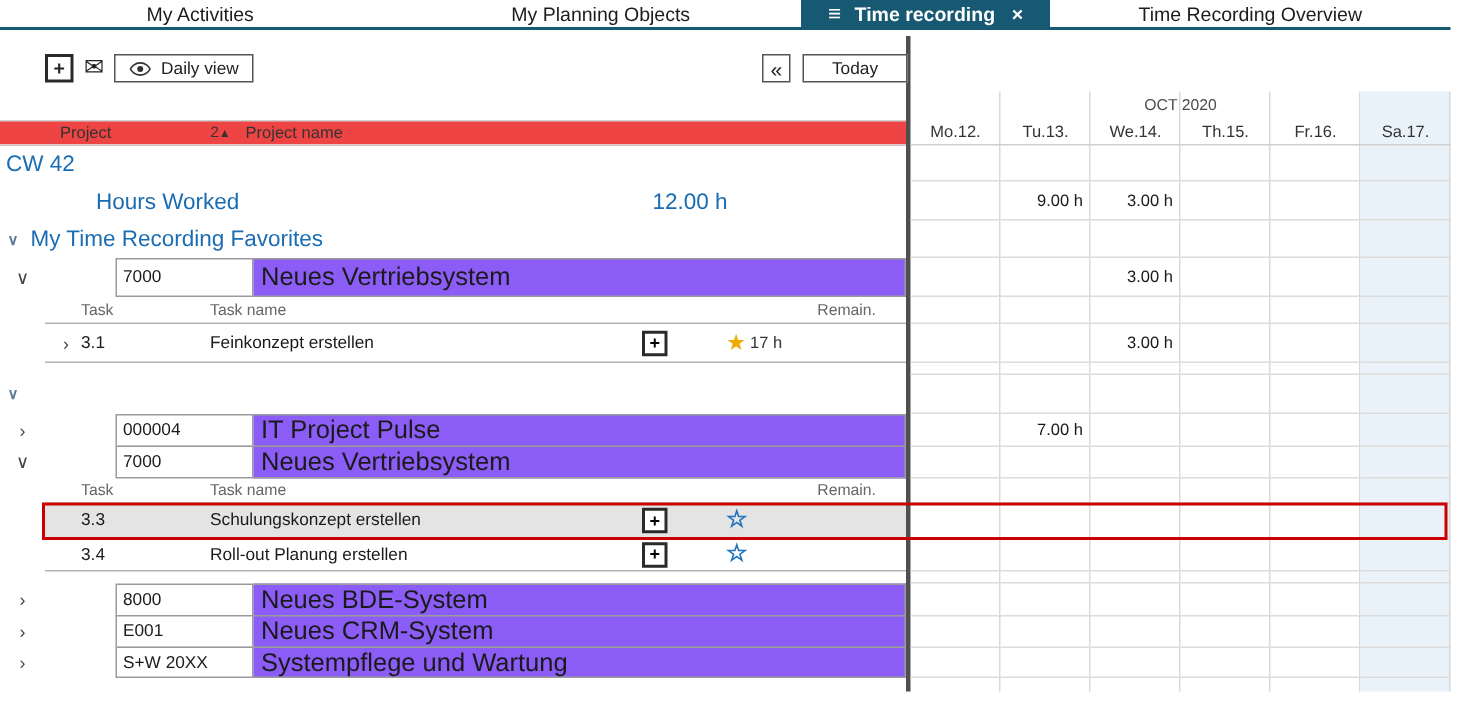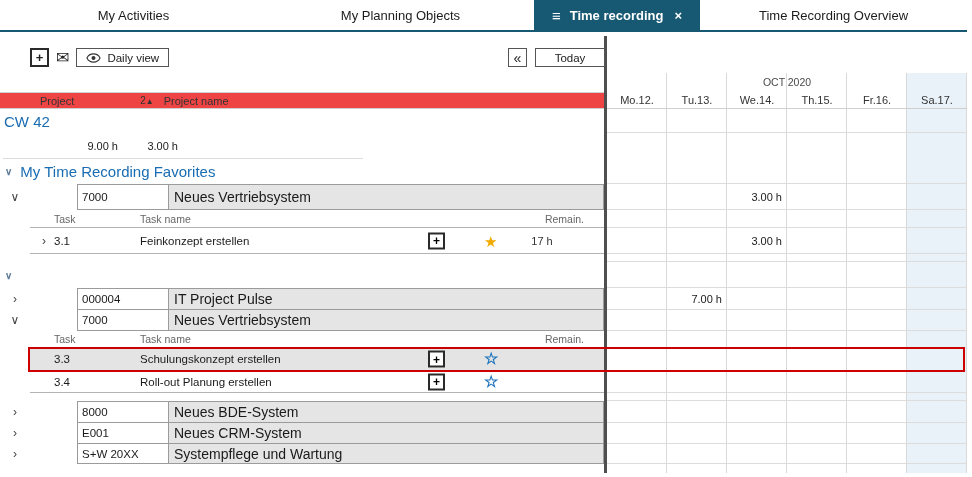--- a/index.html
+++ b/index.html
@@ -1,21 +1,21 @@
 <!DOCTYPE html>
 <html><head>
 <meta charset="utf-8">
 <style>
   * { margin:0; padding:0; box-sizing:border-box; }
   html,body { width:972px; height:477px; overflow:hidden; }
   body { font-family:"Liberation Sans", sans-serif; background:#fff; color:#1a1a1a; cursor:default; }
   .app { position:relative; width:972px; height:477px; background:#fff; }
 
   
-  .tabbar { display:flex; width:967px; height:32px; border-bottom:2px solid #175873; background:#fff; }
+  .tabbar { display:flex; width:967px; height:20px; border-bottom:2px solid #175873; background:#fff; }
   .tab { flex:1; display:flex; align-items:center; justify-content:center; font-size:13px; color:#1c1c1c; white-space:nowrap; cursor:pointer; }
   .tab.active { flex:0 0 auto; background:#175873; color:#fff; padding:0 18px; gap:9px; font-weight:bold; }
   .micon { font-size:15px; line-height:1; }
   .xicon { font-size:13px; line-height:1; margin-left:2px; cursor:pointer; }
 
   
   .main { position:relative; width:972px; height:441px; }
 
   .calbg { position:absolute; left:607px; top:41px; width:360px; bottom:0; display:flex; z-index:0; }
   .cbcol { width:60px; border-right:1px solid #d9d9d9; }
@@ -56,28 +56,28 @@
 
   .cw { font-size:15px; color:#1a6cb3; margin-left:4px; }
   .hw-label { font-size:15px; color:#1a6cb3; margin-left:64px; }
   .hw-total { position:absolute; left:435px; font-size:15px; color:#1a6cb3; }
 
   .chev { margin-left:5px; font-size:10px; color:#5f7d99; font-weight:bold; cursor:pointer; }
   .sectitle { margin-left:8px; font-size:15px; color:#1a6cb3; }
 
   .ind30 { width:30px; display:flex; justify-content:center; align-items:center; font-size:12px; color:#444; cursor:pointer; }
   .cellcode { width:92px; height:100%; border:1px solid #9b9b9b; display:flex; align-items:center; padding:0 4px; font-size:11.5px; background:#fff; cursor:pointer;margin-left:47px; }
-  .cellname { flex:1; height:100%; border:1px solid #9b9b9b; border-left:none; display:flex; align-items:center; padding:0 5px; font-size:14px; background:#e5e5e5; cursor:pointer; }
+  .cellname { flex:1; height:100%; border:1px solid #9b9b9b; border-left:none; display:flex; align-items:center; padding:0 5px; font-size:17px; background:#8b5cf6; cursor:pointer; }
 
   .tbody { margin-left:30px; width:574px; height:100%; border-bottom:1px solid #b3b3b3; display:flex; align-items:center; padding-left:24px; position:relative; }
   .tcode { width:86px; font-size:11.5px; }
   .tname { font-size:11.5px; }
   .taskhdr .tcode, .taskhdr .tname { font-size:10.5px; color:#666; }
   .remain-h { position:absolute; left:470px; width:84px; text-align:right; font-size:10.5px; color:#666; }
-  .remain-v { position:absolute; left:470px; width:84px; text-align:center; font-size:11px; color:#333; }
+  .remain-v { position:absolute; left:470px; width:84px; text-align:left; font-size:11px; color:#333; }
   .tchev { position:absolute; left:12px; font-size:12px; color:#444; cursor:pointer; }
   .plusbtn { position:absolute; left:398px; top:50%; transform:translateY(-50%); width:17px; height:17px; border:2px solid #2a2a2a; background:#fff; display:flex; align-items:center; justify-content:center; font-size:12px; font-weight:bold; font-family:inherit; cursor:pointer; padding:0; line-height:1; }
   .star { position:absolute; left:454px; top:50%; transform:translateY(-50%); font-size:15px; line-height:1; cursor:pointer; }
   .star.gold { color:#f0ab00; }
   .star.blue { color:#1f74bd; font-size:16px; font-weight:bold; }
 
   .selected .tbody { background:#e4e4e4; }
   .selbox { position:absolute; left:28px; right:2px; top:-1px; bottom:-1px; border:2px solid #cc0000; z-index:6; pointer-events:none; }
 </style>
 </head>
@@ -159,20 +159,24 @@
             <div class="dcell"></div>
             <div class="dcell"></div>
             <div class="dcell"></div>
             <div class="dcell"></div>
             <div class="dcell"></div>
             <div class="dcell"></div>
           </div>
       </div>
 
       <div class="row h26">
+        <div class="lpane">
+          <span class="hw-label">Hours Worked</span>
+          <span class="hw-total">12.00 h</span>
+        </div>
         <div class="gap3"></div>
         <div class="rpane">
             <div class="dcell"></div>
             <div class="dcell">9.00 h</div>
             <div class="dcell">3.00 h</div>
             <div class="dcell"></div>
             <div class="dcell"></div>
             <div class="dcell"></div>
           </div>
       </div>

